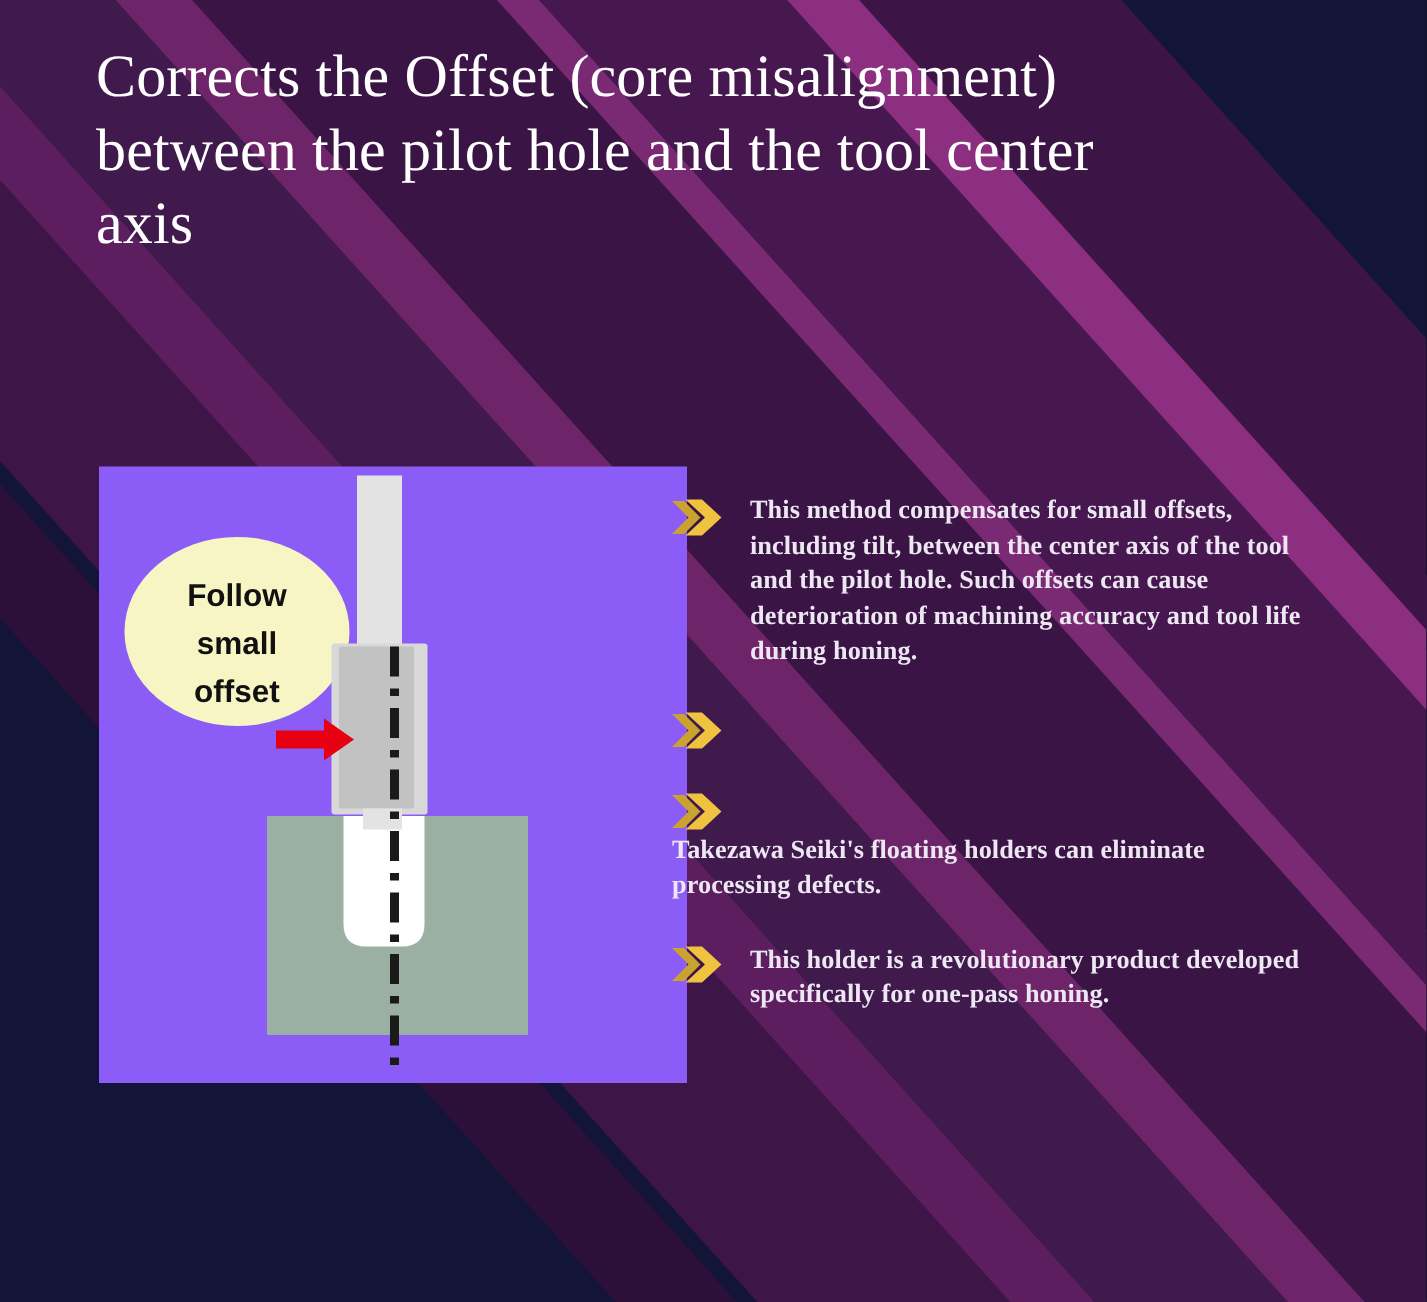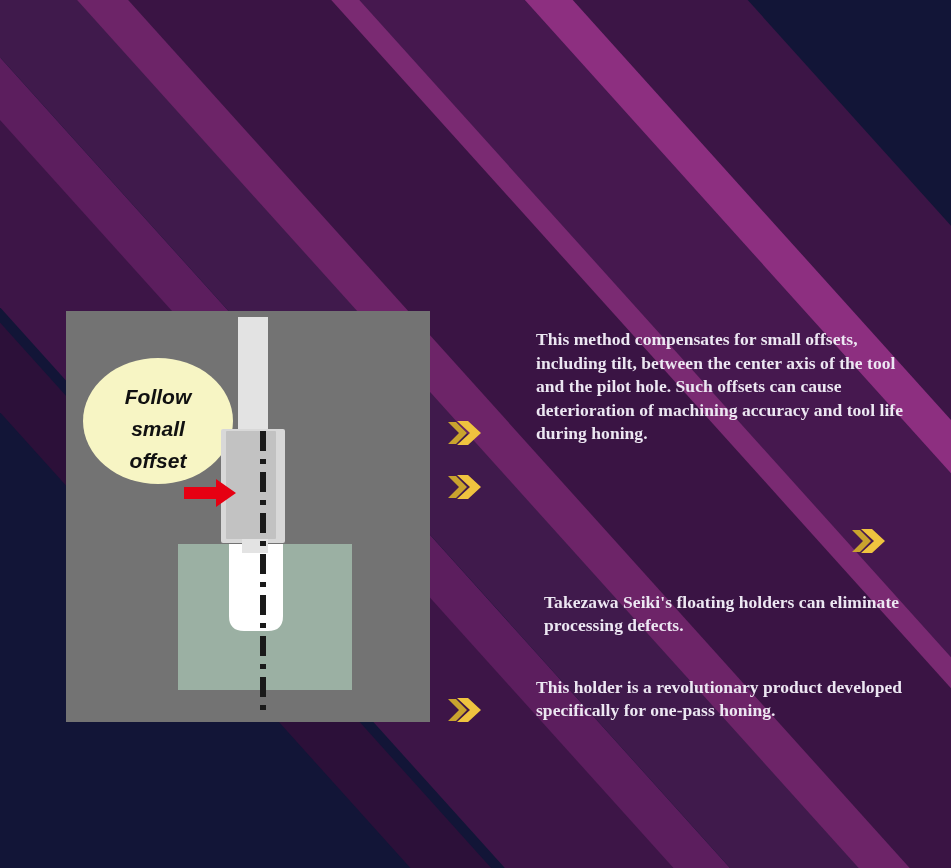--- a/index.html
+++ b/index.html
@@ -45,62 +45,60 @@
     color: #ffffff;
     letter-spacing: 0.1px;
     z-index: 5;
   }
 
   
   .panel {
     position: absolute;
     left: 66px;
     top: 311px;
-    width: 364px;
+    width: 392px;
     height: 411px;
-    background: #737373;
+    background: #8b5cf6;
     z-index: 5;
-    font-style: italic;
   }
   .panel-svg { display: block; width: 364px; height: 411px; }
 
   
   .bullets {
     position: absolute;
     left: 448px;
     top: 328px;
     width: 456px;
     z-index: 5;
   }
   .bullet {
     display: flex;
-    align-items: flex-end;
+    align-items: flex-start;
     margin-bottom: 24px;
-    gap: 36px;
   }
   .bullet:last-child { margin-bottom: 0; }
   .chev {
     flex: 0 0 auto;
     width: 34px;
     height: 26px;
     margin-right: 18px;
     margin-top: 4px;
   }
   .btext {
     font-family: "Liberation Serif", serif;
     font-weight: bold;
     font-size: 17.5px;
     line-height: 23.5px;
     color: #ece7f2;
     letter-spacing: 0.05px;
   }
   .b1 .btext { width: 380px; }
   .b2 .btext { width: 372px; margin-top: 2px; }
   .b3 .btext { width: 360px; margin-top: 1px; }
-  .b4 .btext { width: 392px; margin-top: 14px; }
+  .b4 .btext { width: 392px; margin-top: 2px; }
 
   .b2 { margin-top: 8px; }
   .b3 { margin-top: 8px; flex-direction: column; }
   .b4 { margin-top: 14px; }
 </style>
 </head>
 <body>
 
 <div id="slide">
 
@@ -110,20 +108,21 @@
     <div class="stripe" style="left:760px; width:120px; background:#401a4c;"></div>
     <div class="stripe" style="left:880px; width:70px; background:#6d2468;"></div>
     <div class="stripe" style="left:950px; width:180px; background:#3a1444;"></div>
     <div class="stripe" style="left:1130px; width:46px; background:#7a2a72;"></div>
     <div class="stripe" style="left:1176px; width:150px; background:#46184f;"></div>
     <div class="stripe" style="left:1326px; width:60px; background:#8d2f80;"></div>
     <div class="stripe" style="left:1386px; width:130px; background:#3c1546;"></div>
     <div class="stripe" style="left:430px; width:60px; background:#2c1039;"></div>
   </div>
 
+  <div class="title">Corrects the Offset (core misalignment) between the pilot hole and the tool center axis</div>
 
   <div class="panel">
     <svg class="panel-svg" viewBox="0 0 364 411">
 
       <ellipse cx="92" cy="110" rx="75" ry="63" fill="#f7f5c4"></ellipse>
       <text x="92" y="93" text-anchor="middle" font-family="Liberation Sans, sans-serif" font-size="21" font-weight="bold" fill="#111111">Follow</text>
       <text x="92" y="125" text-anchor="middle" font-family="Liberation Sans, sans-serif" font-size="21" font-weight="bold" fill="#111111">small</text>
       <text x="92" y="157" text-anchor="middle" font-family="Liberation Sans, sans-serif" font-size="21" font-weight="bold" fill="#111111">offset</text>
 
       <rect x="112" y="233" width="174" height="146" fill="#9bb0a3"></rect>

